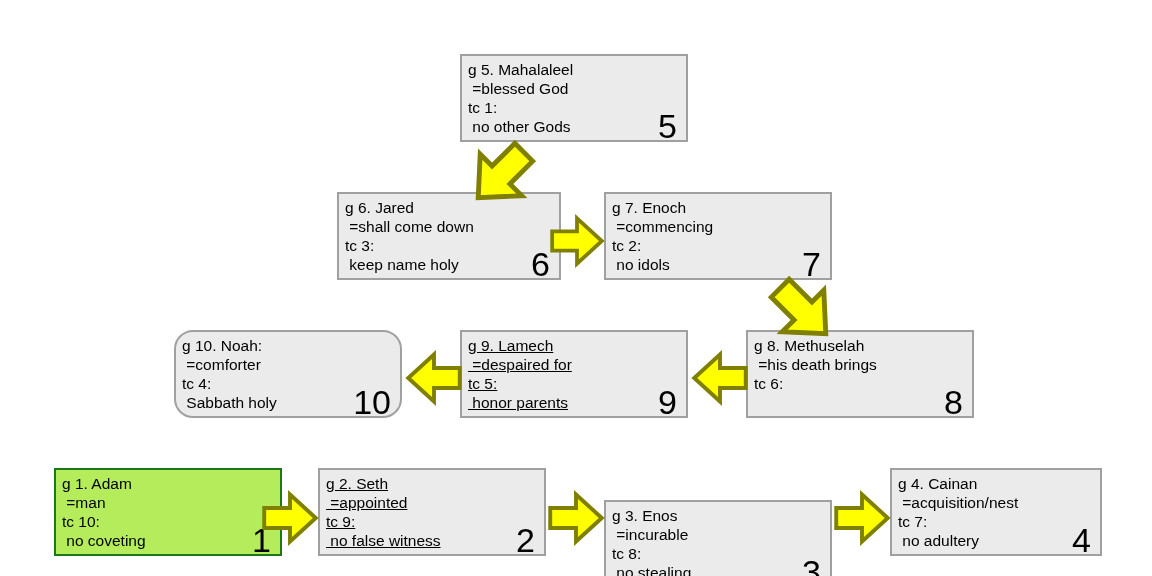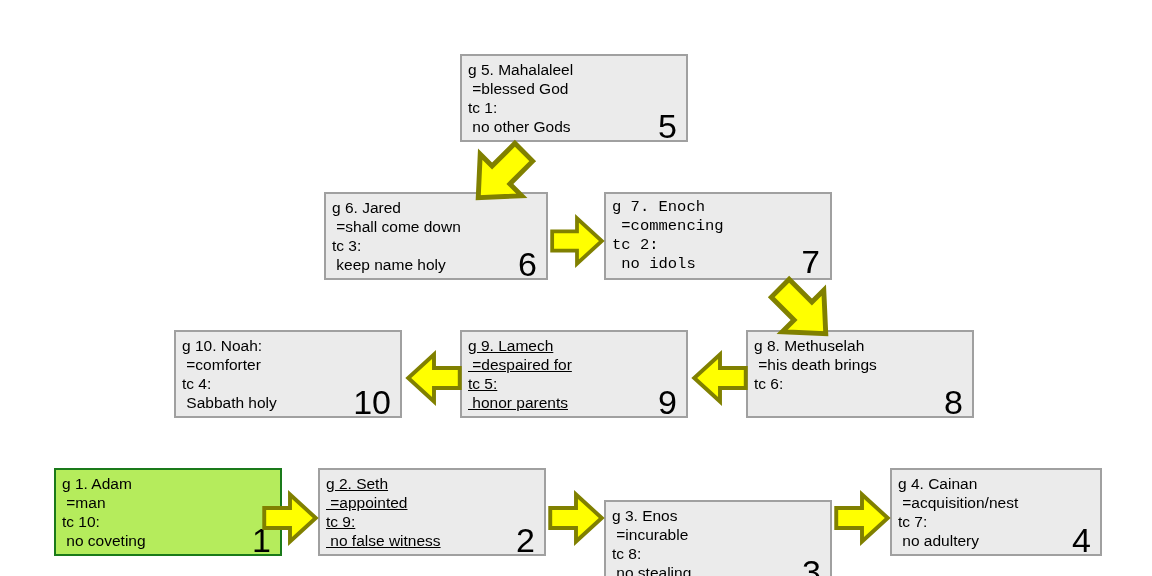--- a/index.html
+++ b/index.html
@@ -63,35 +63,35 @@
 
 <div id="canvas">
   <div id="nodes-layer">
       <div class="node" style="left: 460px; top: 54px; width: 228px; height: 88px;">
         <div class="line">g 5. Mahalaleel</div>
         <div class="line"> =blessed God</div>
         <div class="line">tc 1:</div>
         <div class="line"> no other Gods</div>
         <div class="bignum">5</div>
       </div>
-      <div class="node" style="left: 324px; top: 192px; width: 224px; height: 88px;">
+      <div class="node" style="left: 337px; top: 192px; width: 224px; height: 88px;">
         <div class="line">g 6. Jared</div>
         <div class="line"> =shall come down</div>
         <div class="line">tc 3:</div>
         <div class="line"> keep name holy</div>
         <div class="bignum">6</div>
       </div>
-      <div class="node" style="left: 604px; top: 192px; width: 228px; height: 88px; font-family: Liberation Mono, monospace;">
+      <div class="node" style="left: 604px; top: 192px; width: 228px; height: 88px;">
         <div class="line">g 7. Enoch</div>
         <div class="line"> =commencing</div>
         <div class="line">tc 2:</div>
         <div class="line"> no idols</div>
         <div class="bignum">7</div>
       </div>
-      <div class="node" style="left: 174px; top: 330px; width: 228px; height: 88px;">
+      <div class="node" style="left: 174px; top: 330px; width: 228px; height: 88px; border-radius: 19px;">
         <div class="line">g 10. Noah:</div>
         <div class="line"> =comforter</div>
         <div class="line">tc 4:</div>
         <div class="line"> Sabbath holy</div>
         <div class="bignum">10</div>
       </div>
       <div class="node" style="left: 460px; top: 330px; width: 228px; height: 88px; text-decoration: underline;">
         <div class="line">g 9. Lamech</div>
         <div class="line"> =despaired for</div>
         <div class="line">tc 5:</div>

